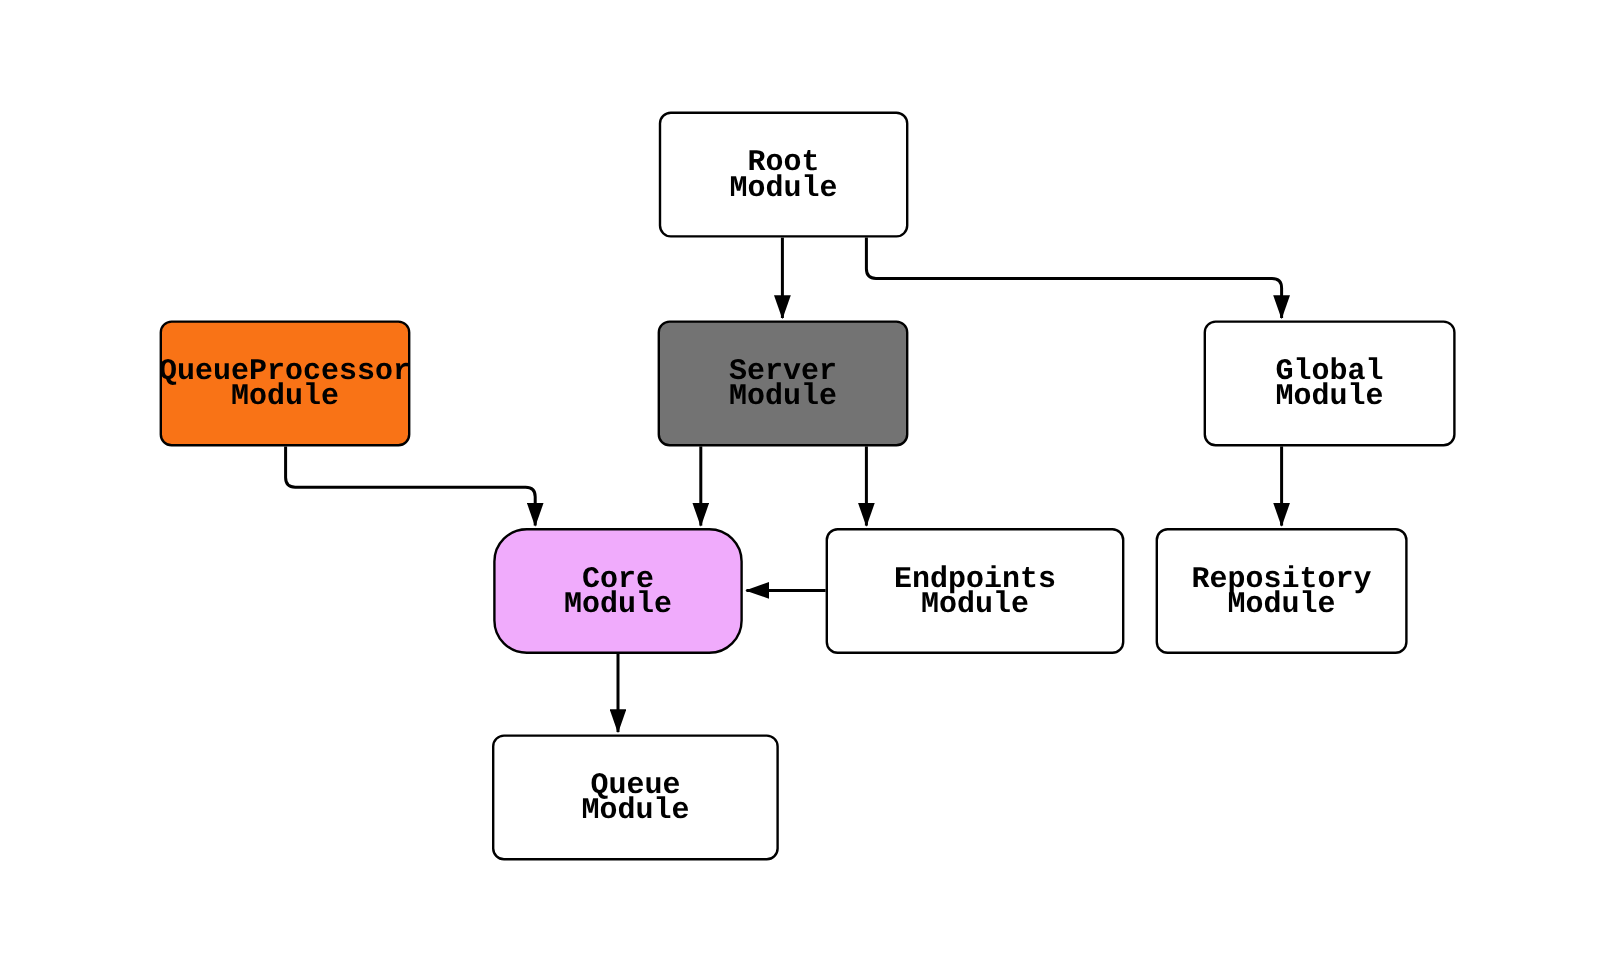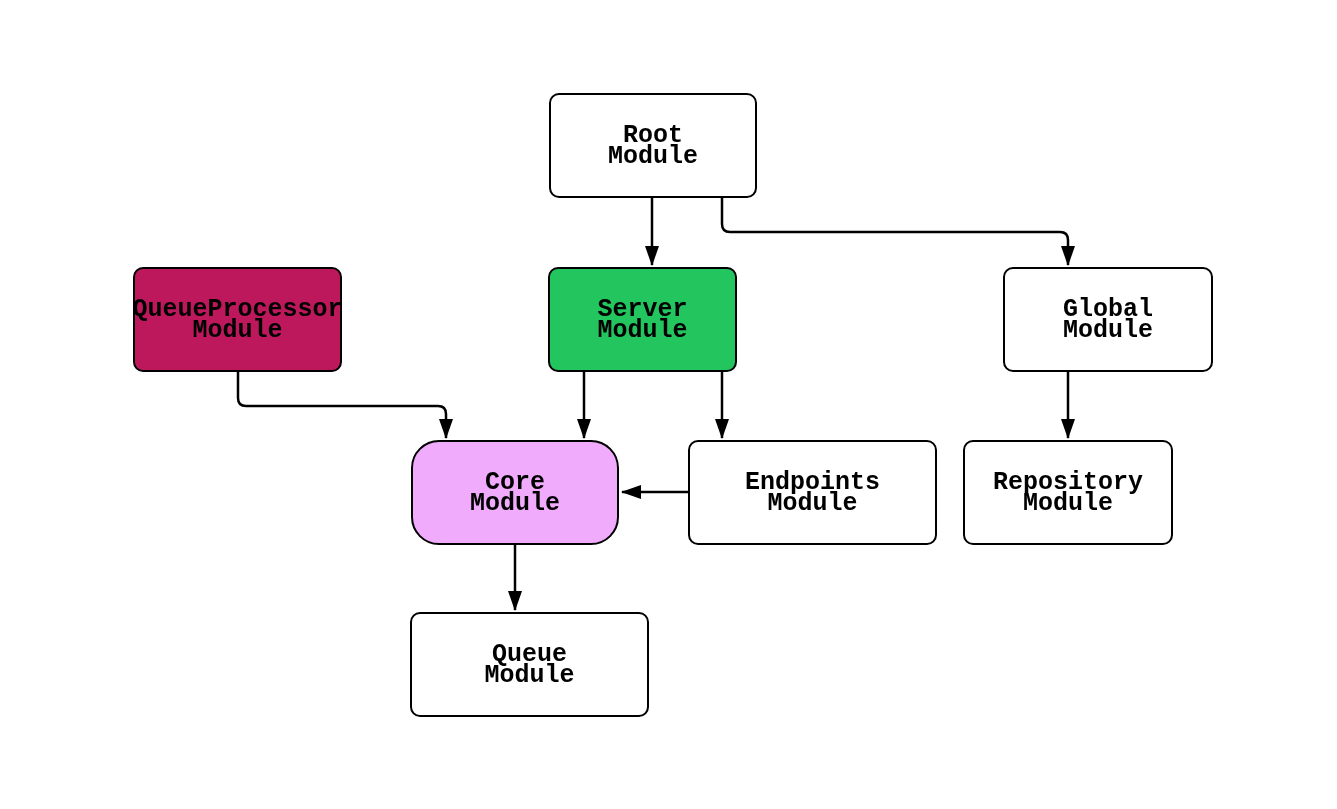--- a/index.html
+++ b/index.html
@@ -68,25 +68,25 @@
         <path class="edge" d="M 688 492 L 622 492" marker-end="url(#arrowhead)" stroke="#000000"></path>
         <path class="edge" d="M 1068 372 L 1068 438" marker-end="url(#arrowhead)" stroke="#000000"></path>
         <path class="edge" d="M 515 545 L 515 610" marker-end="url(#arrowhead)" stroke="#000000"></path>
       </g>
   </svg>
   <div id="nodes-layer">
       <div class="node" style="left: 549px; top: 93px; width: 208px; height: 105px; background: rgb(255, 255, 255); border-color: rgb(0, 0, 0);">
         <span class="node-label-line" style="color: rgb(0, 0, 0);">Root</span>
         <span class="node-label-line" style="color: rgb(0, 0, 0);">Module</span>
       </div>
-      <div class="node" style="left: 133px; top: 267px; width: 209px; height: 105px; background: #be185d; border-color: rgb(0, 0, 0);">
+      <div class="node" style="left: 133px; top: 267px; width: 209px; height: 105px; background: #f97316; border-color: rgb(0, 0, 0);">
         <span class="node-label-line" style="color: rgb(0, 0, 0);">QueueProcessor</span>
         <span class="node-label-line" style="color: rgb(0, 0, 0);">Module</span>
       </div>
-      <div class="node" style="left: 548px; top: 267px; width: 189px; height: 105px; background: #22c55e; border-color: rgb(0, 0, 0);">
+      <div class="node" style="left: 548px; top: 267px; width: 209px; height: 105px; background: #737373; border-color: rgb(0, 0, 0);">
         <span class="node-label-line" style="color: rgb(0, 0, 0);">Server</span>
         <span class="node-label-line" style="color: rgb(0, 0, 0);">Module</span>
       </div>
       <div class="node" style="left: 963px; top: 267px; width: 210px; height: 105px; background: rgb(255, 255, 255); border-color: rgb(0, 0, 0); margin-left: 40px;">
         <span class="node-label-line" style="color: rgb(0, 0, 0);">Global</span>
         <span class="node-label-line" style="color: rgb(0, 0, 0);">Module</span>
       </div>
       <div class="node" style="left: 411px; top: 440px; width: 208px; height: 105px; background: #f0abfc; border-color: rgb(0, 0, 0); border-radius: 28px;">
         <span class="node-label-line" style="color: rgb(0, 0, 0);">Core</span>
         <span class="node-label-line" style="color: rgb(0, 0, 0);">Module</span>

